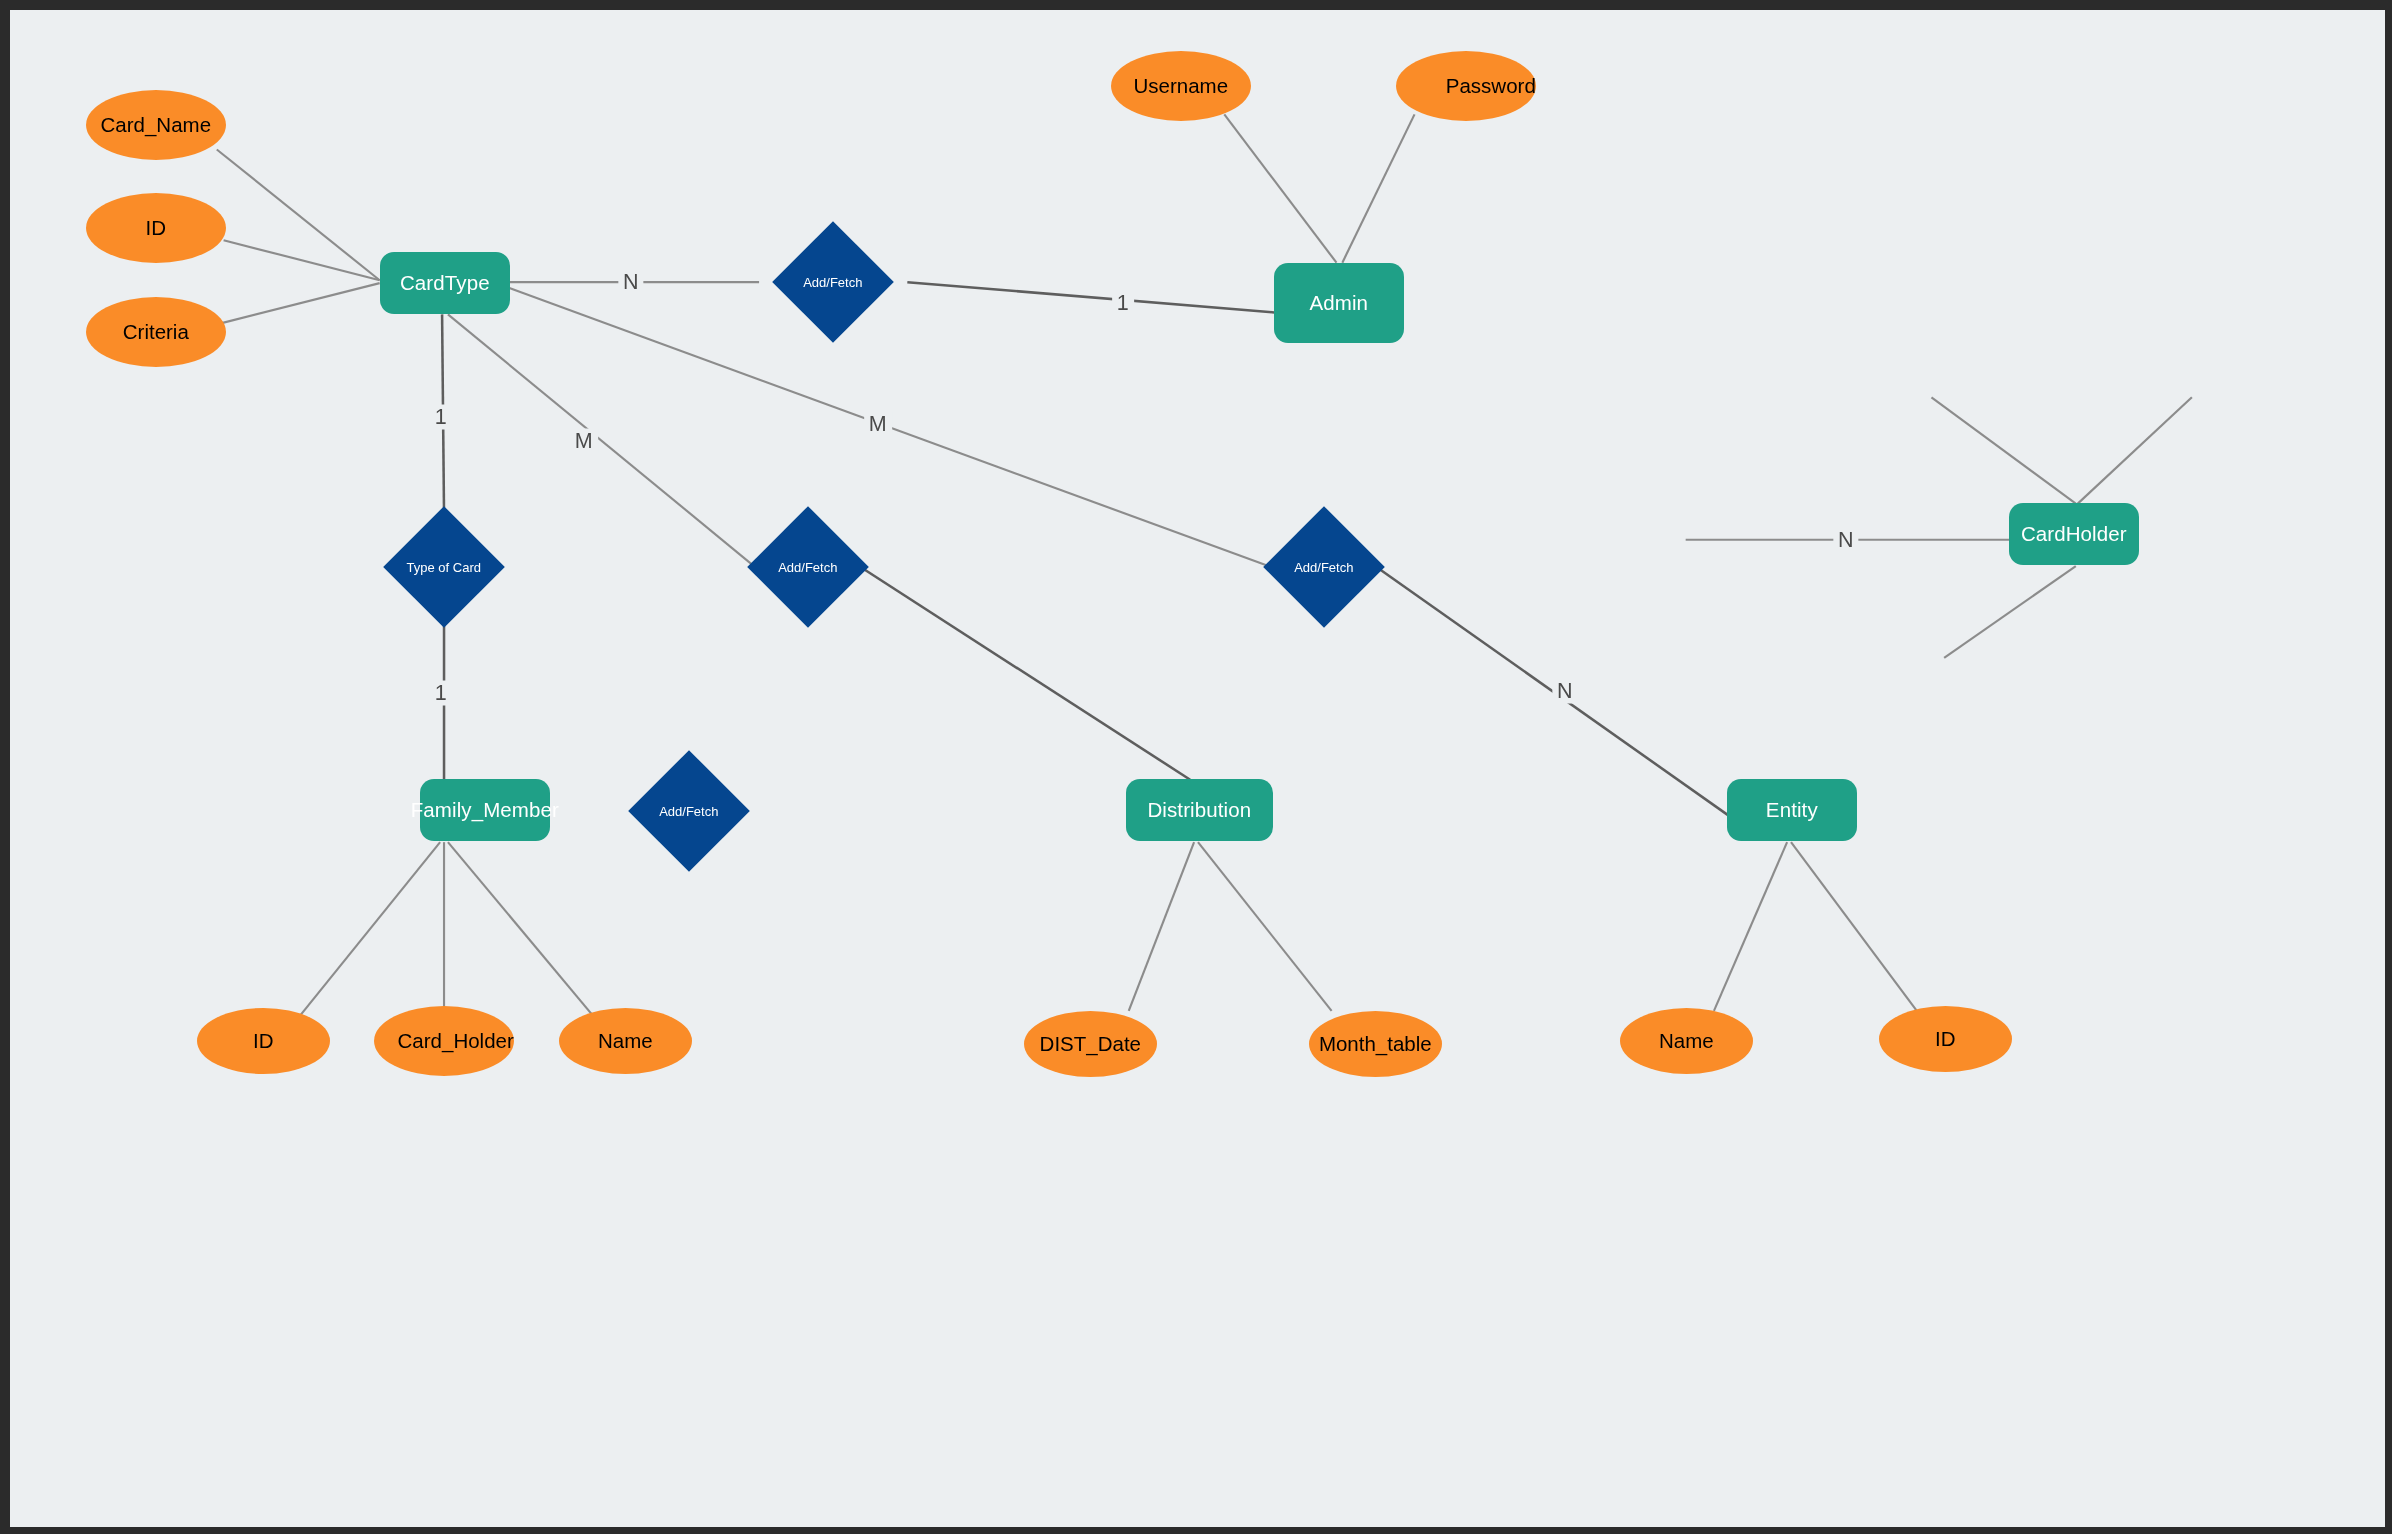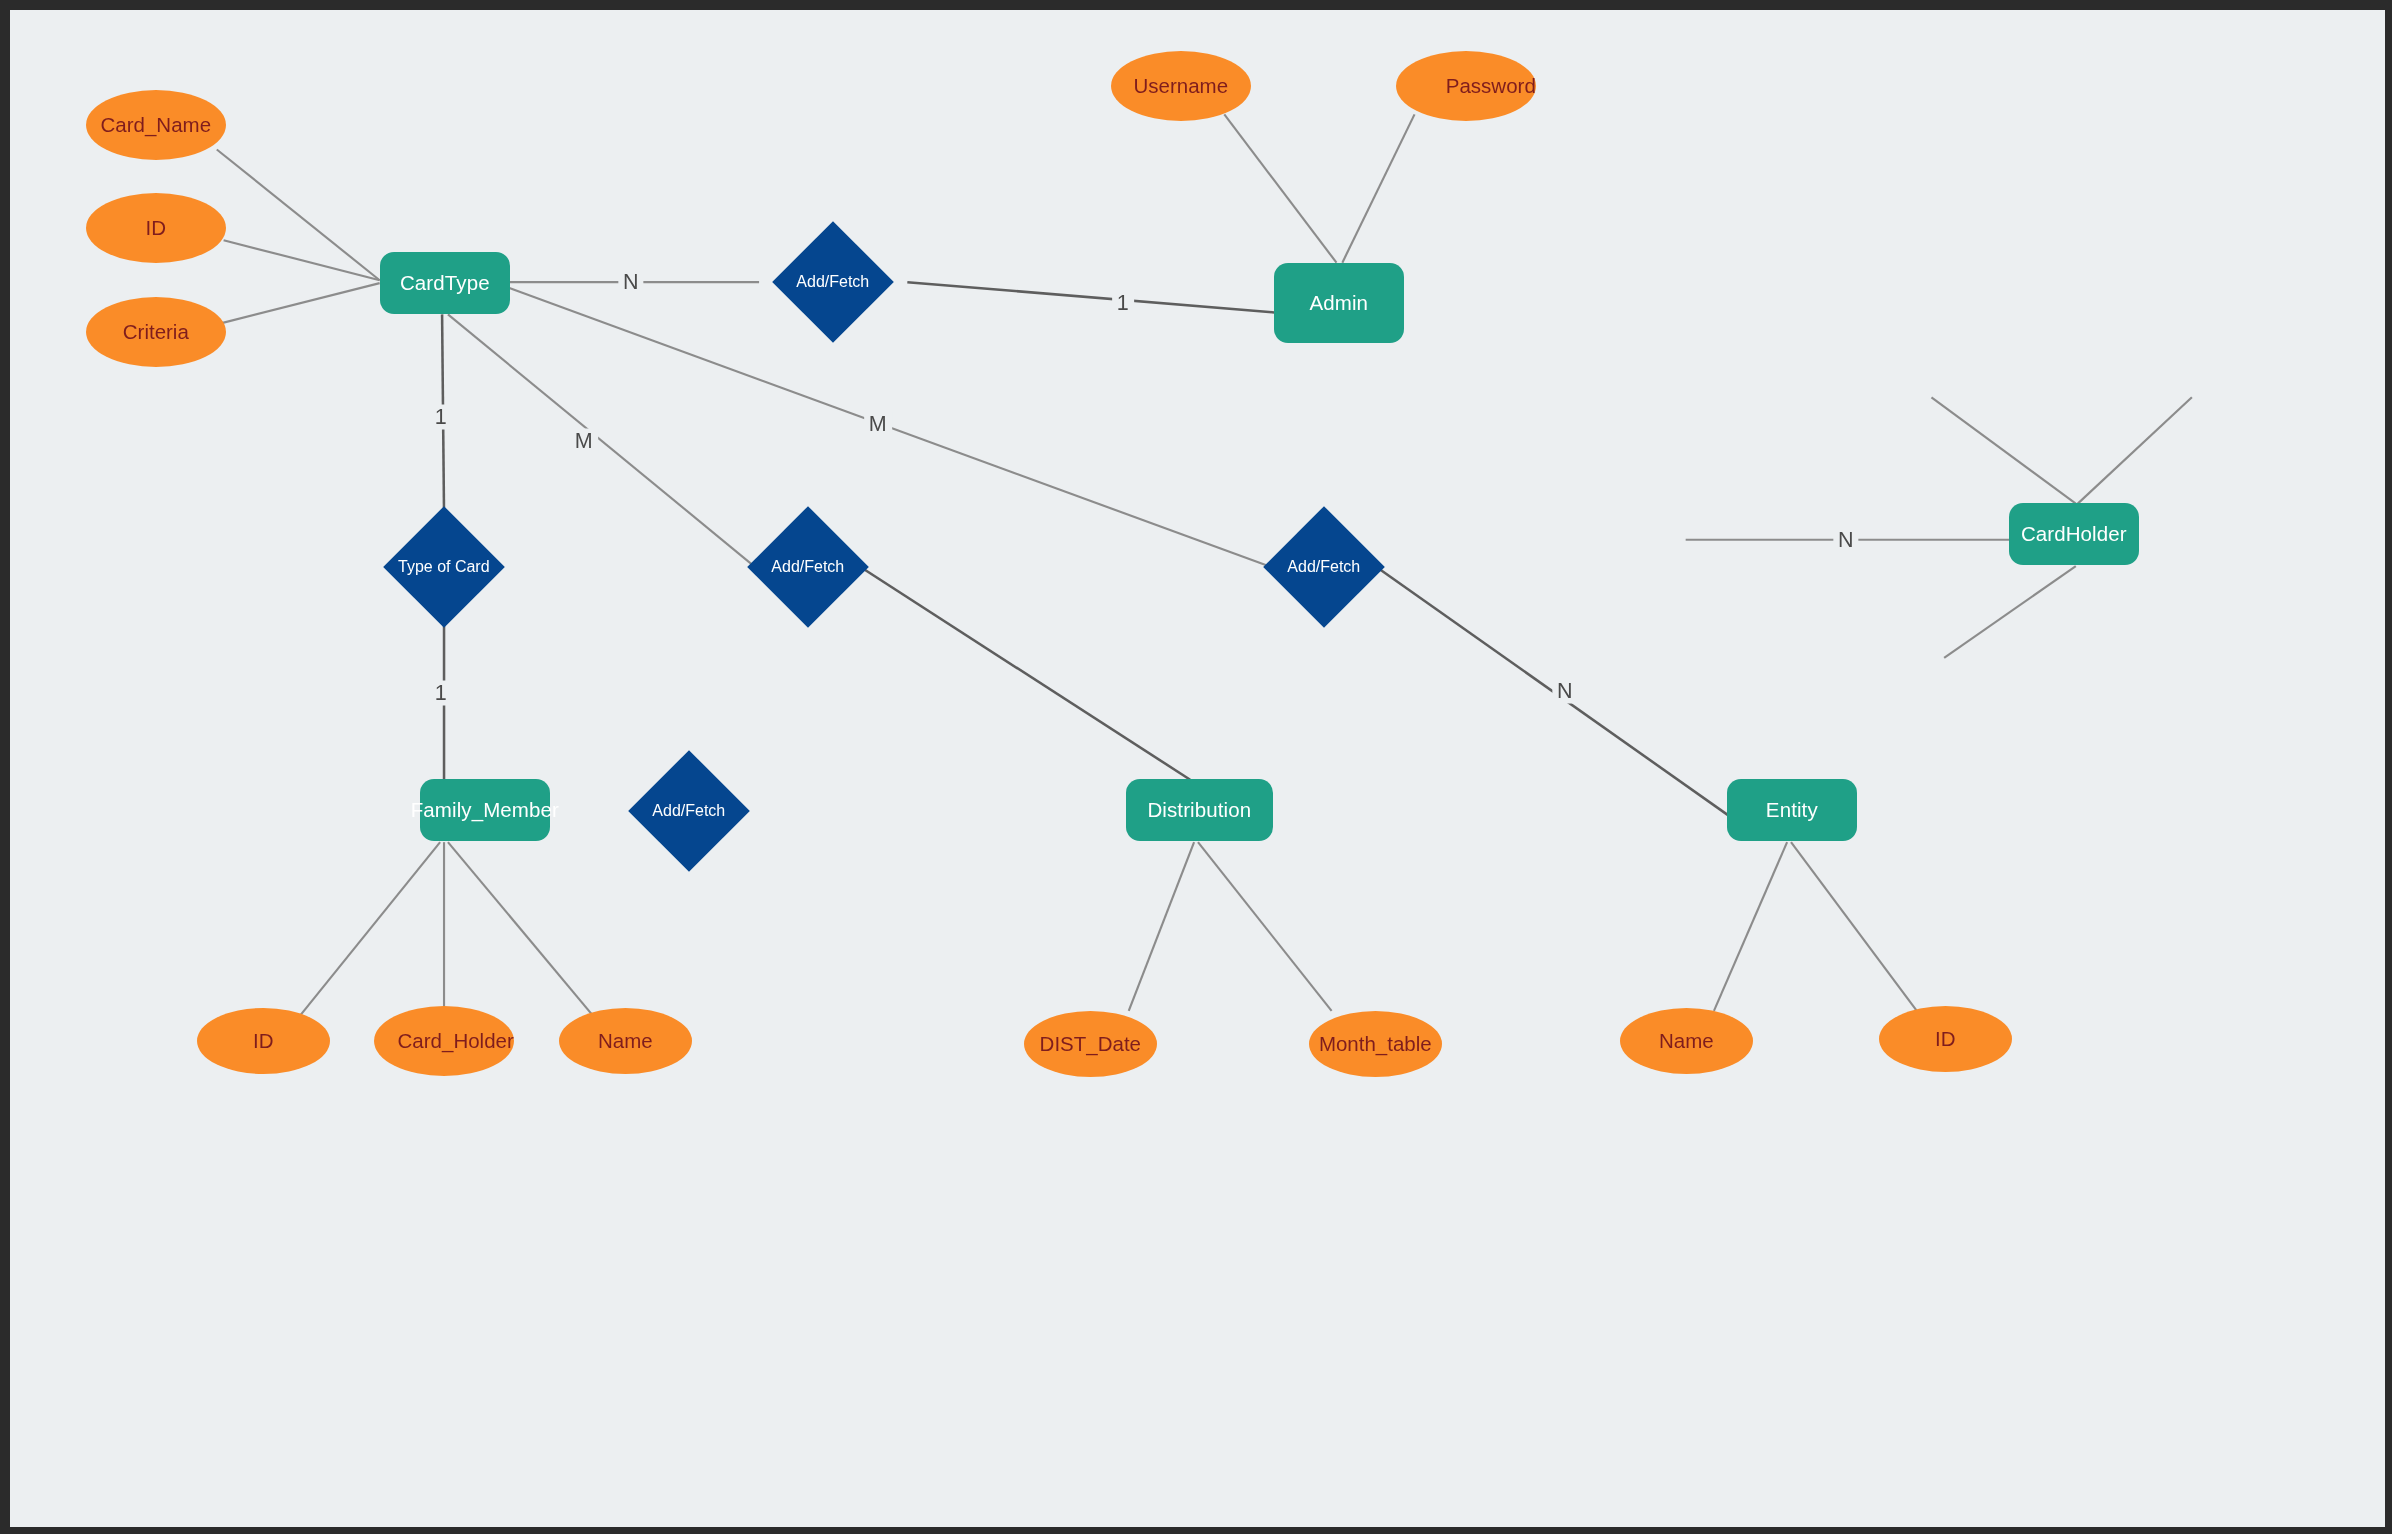--- a/index.html
+++ b/index.html
@@ -26,37 +26,37 @@
     background:#1fa087;
     color:#ffffff;
     display:flex; align-items:center; justify-content:center;
     font-size:20.5px;
     letter-spacing:0.1px;
     white-space:nowrap;
   }
 
   .attr {
     background:#fa8c28;
-    color:#7f1d1d;
+    color:#000000;
     border-radius:50%;
     display:flex; align-items:center; justify-content:center;
     font-size:20.5px;
     white-space:nowrap;
   }
 
   .rel-wrap { position:absolute; }
   .rel-shape {
     position:absolute; left:0; top:0; width:100%; height:100%;
     background:#05468f;
     transform:rotate(45deg);
   }
   .rel-label {
     position:absolute; left:50%; top:50%;
     transform:translate(-50%,-50%);
-    color:#ffffff; font-size:16px; white-space:nowrap;
+    color:#ffffff; font-size:13px; white-space:nowrap;
     pointer-events:none;
   }
 
   .card-label {
     position:absolute;
     color:#4a4a4a;
     font-size:21.5px;
     background:#eceff1;
     padding:0 4.9px;
     transform:translate(-50%,-50%);

